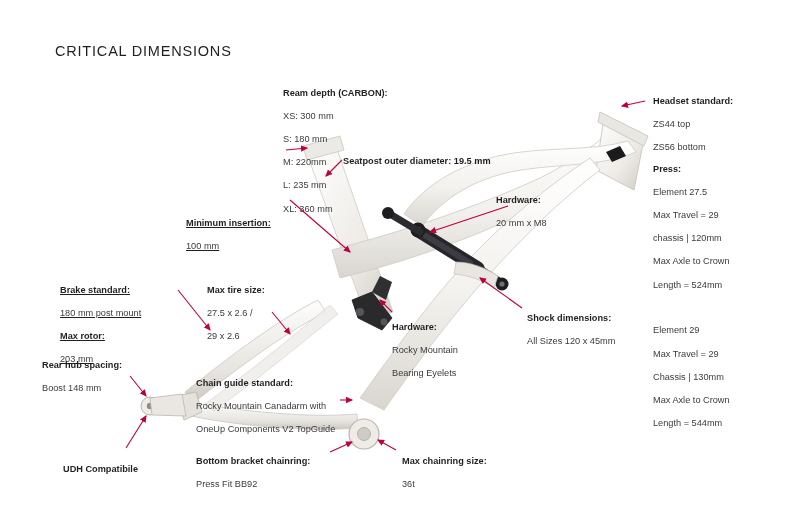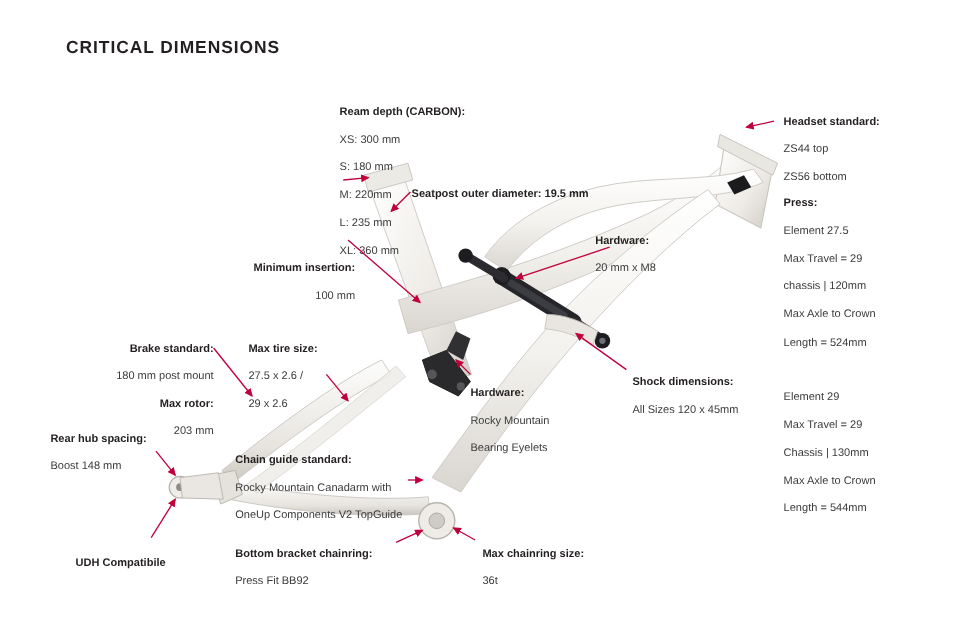--- a/index.html
+++ b/index.html
@@ -16,43 +16,44 @@
     position: relative;
   }
   #page {
     position: relative;
     width: 800px;
     height: 526px;
   }
   #page-title {
     position: absolute;
     left: 55px;
-    top: 32px;
+    top: 43px;
     font-size: 14.5px;
-    font-weight: bold;
+    font-weight: normal;
     letter-spacing: 0.8px;
     color: #231f20;
   }
   .callout {
     position: absolute;
     font-size: 9.2px;
     line-height: 11.6px;
     color: #231f20;
     white-space: pre-line;
   }
   .callout .hd {
     font-weight: bold;
     display: block;
   }
   .callout .sub {
     display: block;
     color: #3b3b3b;
   }
   .callout.right {
-    text-align: right;
+    text-align: left;
+    text-decoration: underline;
   }
   .callout.center {
     text-align: left;
   }
   svg.overlay {
     position: absolute;
     left: 0;
     top: 0;
     width: 800px;
     height: 526px;

